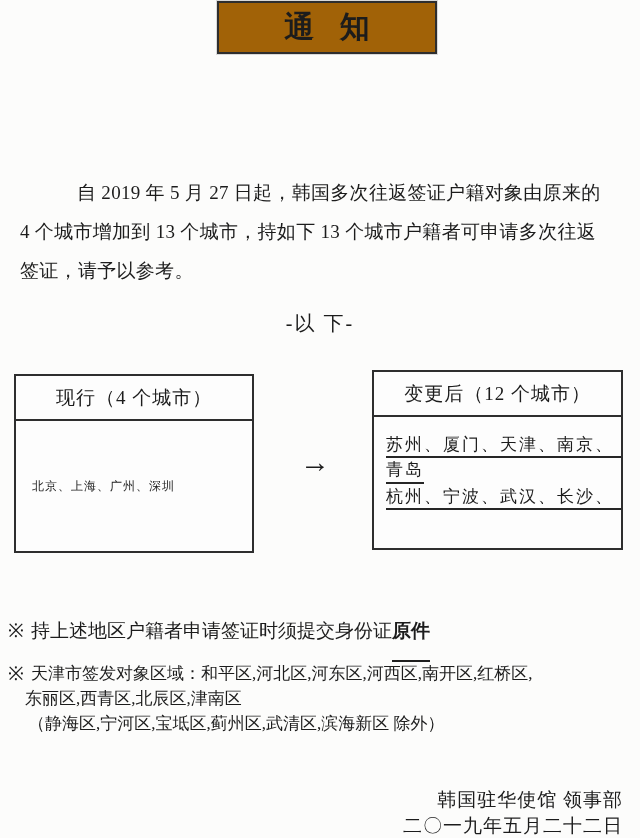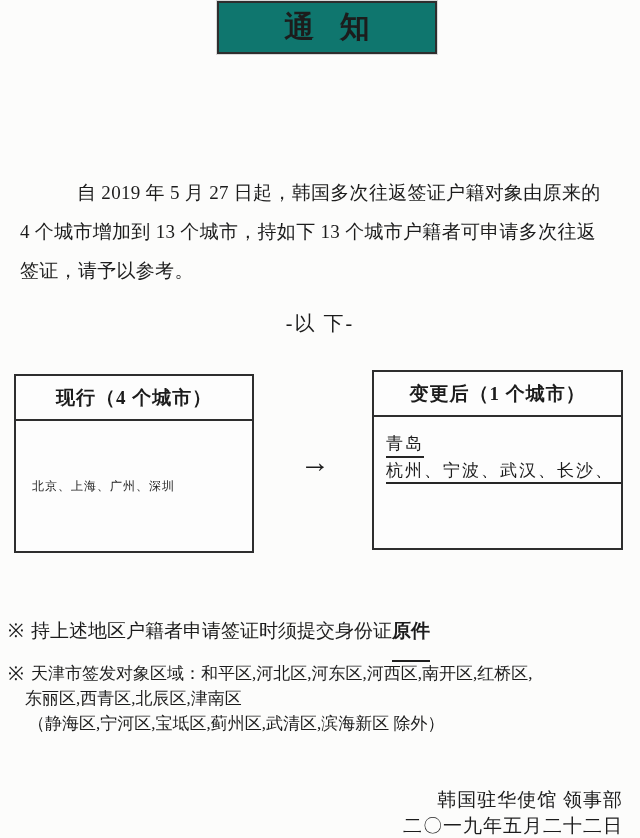--- a/index.html
+++ b/index.html
@@ -15,21 +15,21 @@
     color: #1c1c1c;
     overflow: hidden;
   }
 
   
   .title-box {
     position: absolute; left: 217px; top: 1px;
     width: 220px; height: 53px;
     border: 2px solid #2e2e2e;
     box-shadow: 0 0 0 1px #d9d9d9;
-    background: #0f766e;
+    background: #a16207;
     display: flex; align-items: center; justify-content: center;
     box-sizing: border-box;
   }
   .title-text {
     font-size: 30px; font-weight: 700;
     letter-spacing: 9px; margin-right: -9px;
     white-space: nowrap;
   }
 
   
@@ -58,21 +58,21 @@
     position: absolute;
     border: 2px solid #2e2e2e;
     background: #fdfdfd;
     box-sizing: border-box;
   }
   .box-current { left: 14px; top: 374px; width: 240px; height: 179px; }
   .box-changed { left: 372px; top: 370px; width: 251px; height: 180px; }
   .cbox-header {
     height: 43px; border-bottom: 2px solid #2e2e2e;
     display: flex; align-items: center; justify-content: center;
-    font-size: 19px; font-weight: 700; letter-spacing: 1px;
+    font-size: 19px; font-weight: 400; letter-spacing: 1px;
     white-space: nowrap;
   }
   .box-current .cbox-body {
     height: 130px; display: flex; align-items: center;
     padding-left: 16px;
     font-size: 12px; letter-spacing: 1px; white-space: nowrap;
   }
   .box-changed .cbox-body { padding: 15px 0 0 12px; }
   .crow {
     height: 26px; display: flex; align-items: center;
@@ -127,22 +127,23 @@
   <div class="below-marker">-以 下-</div>
 
   <div class="cbox box-current">
     <div class="cbox-header">现行（4 个城市）</div>
     <div class="cbox-body">北京、上海、广州、深圳</div>
   </div>
 
   <div class="arrow">→</div>
 
   <div class="cbox box-changed">
-    <div class="cbox-header">变更后（1 个城市）</div>
+    <div class="cbox-header">变更后（12 个城市）</div>
     <div class="cbox-body">
+      <div class="crow u-full">苏州、厦门、天津、南京、</div>
       <div class="crow">
         <span class="u-text">青岛</span>
       </div>
       <div class="crow u-full">杭州、宁波、武汉、长沙、</div>
     </div>
   </div>
 
   <div class="note note-1">
     <span class="note-marker">※</span><span>持上述地区户籍者申请签证时须提交身份证</span><span class="note-emph">原件</span>
   </div>

